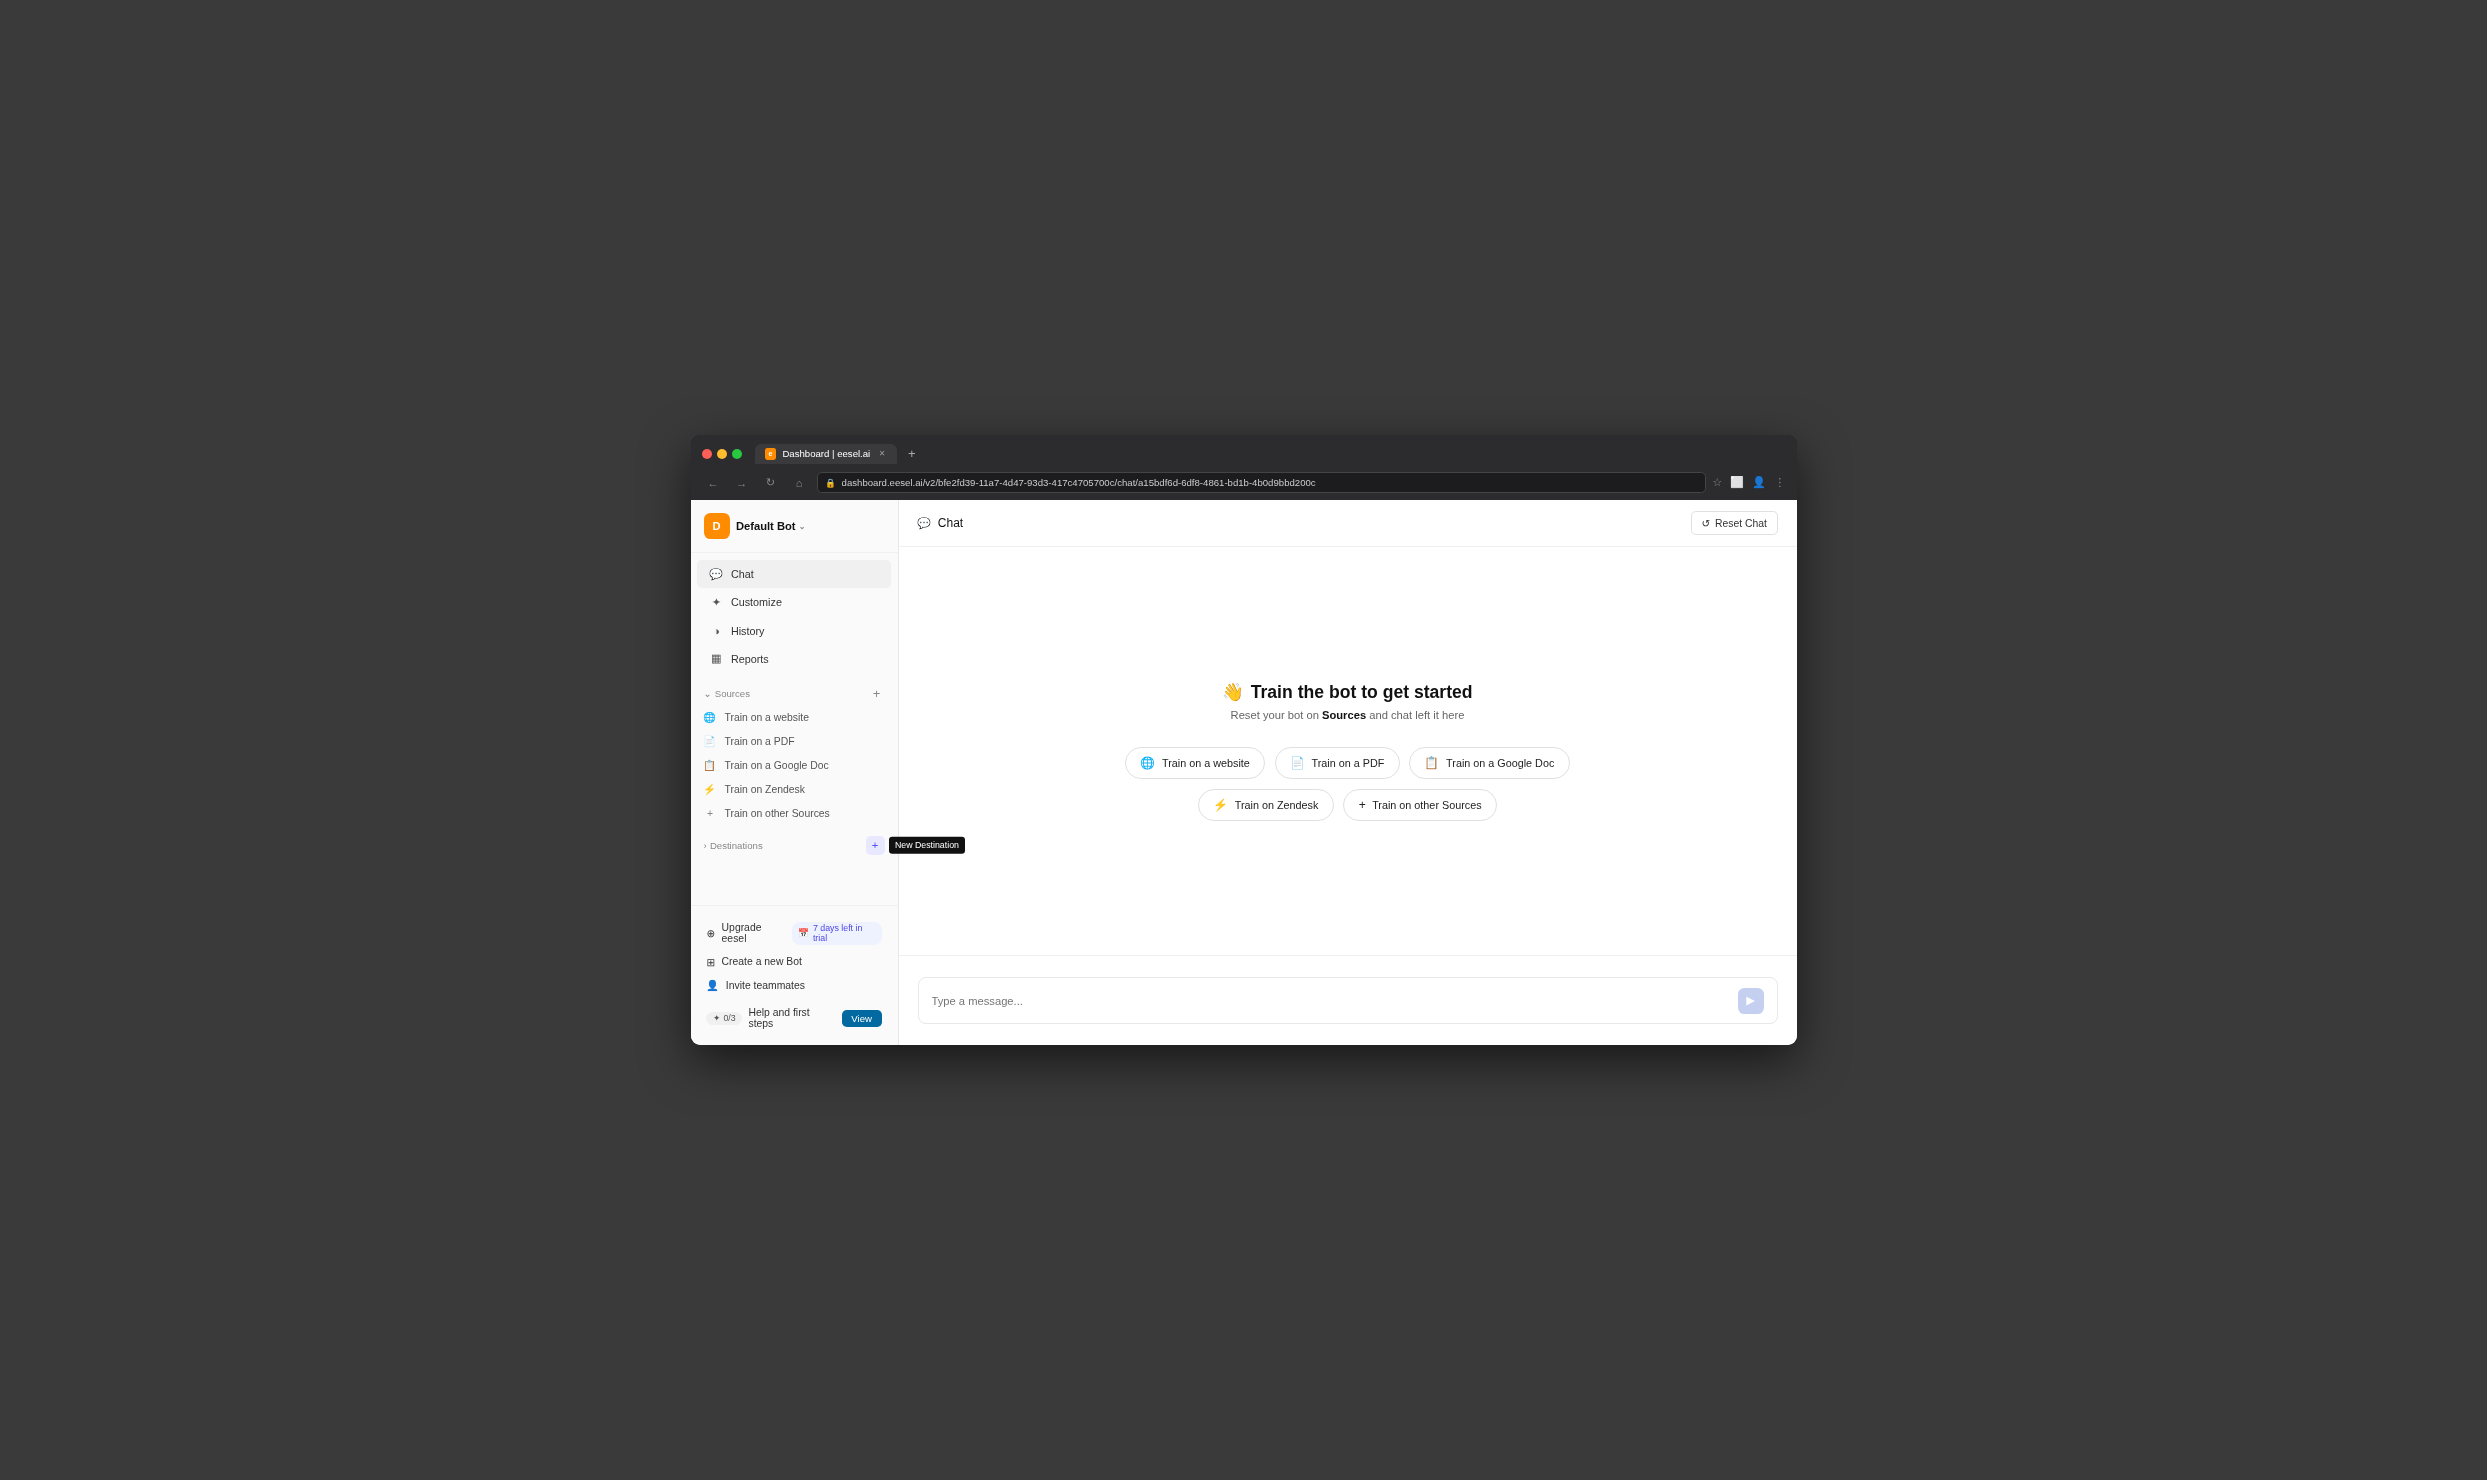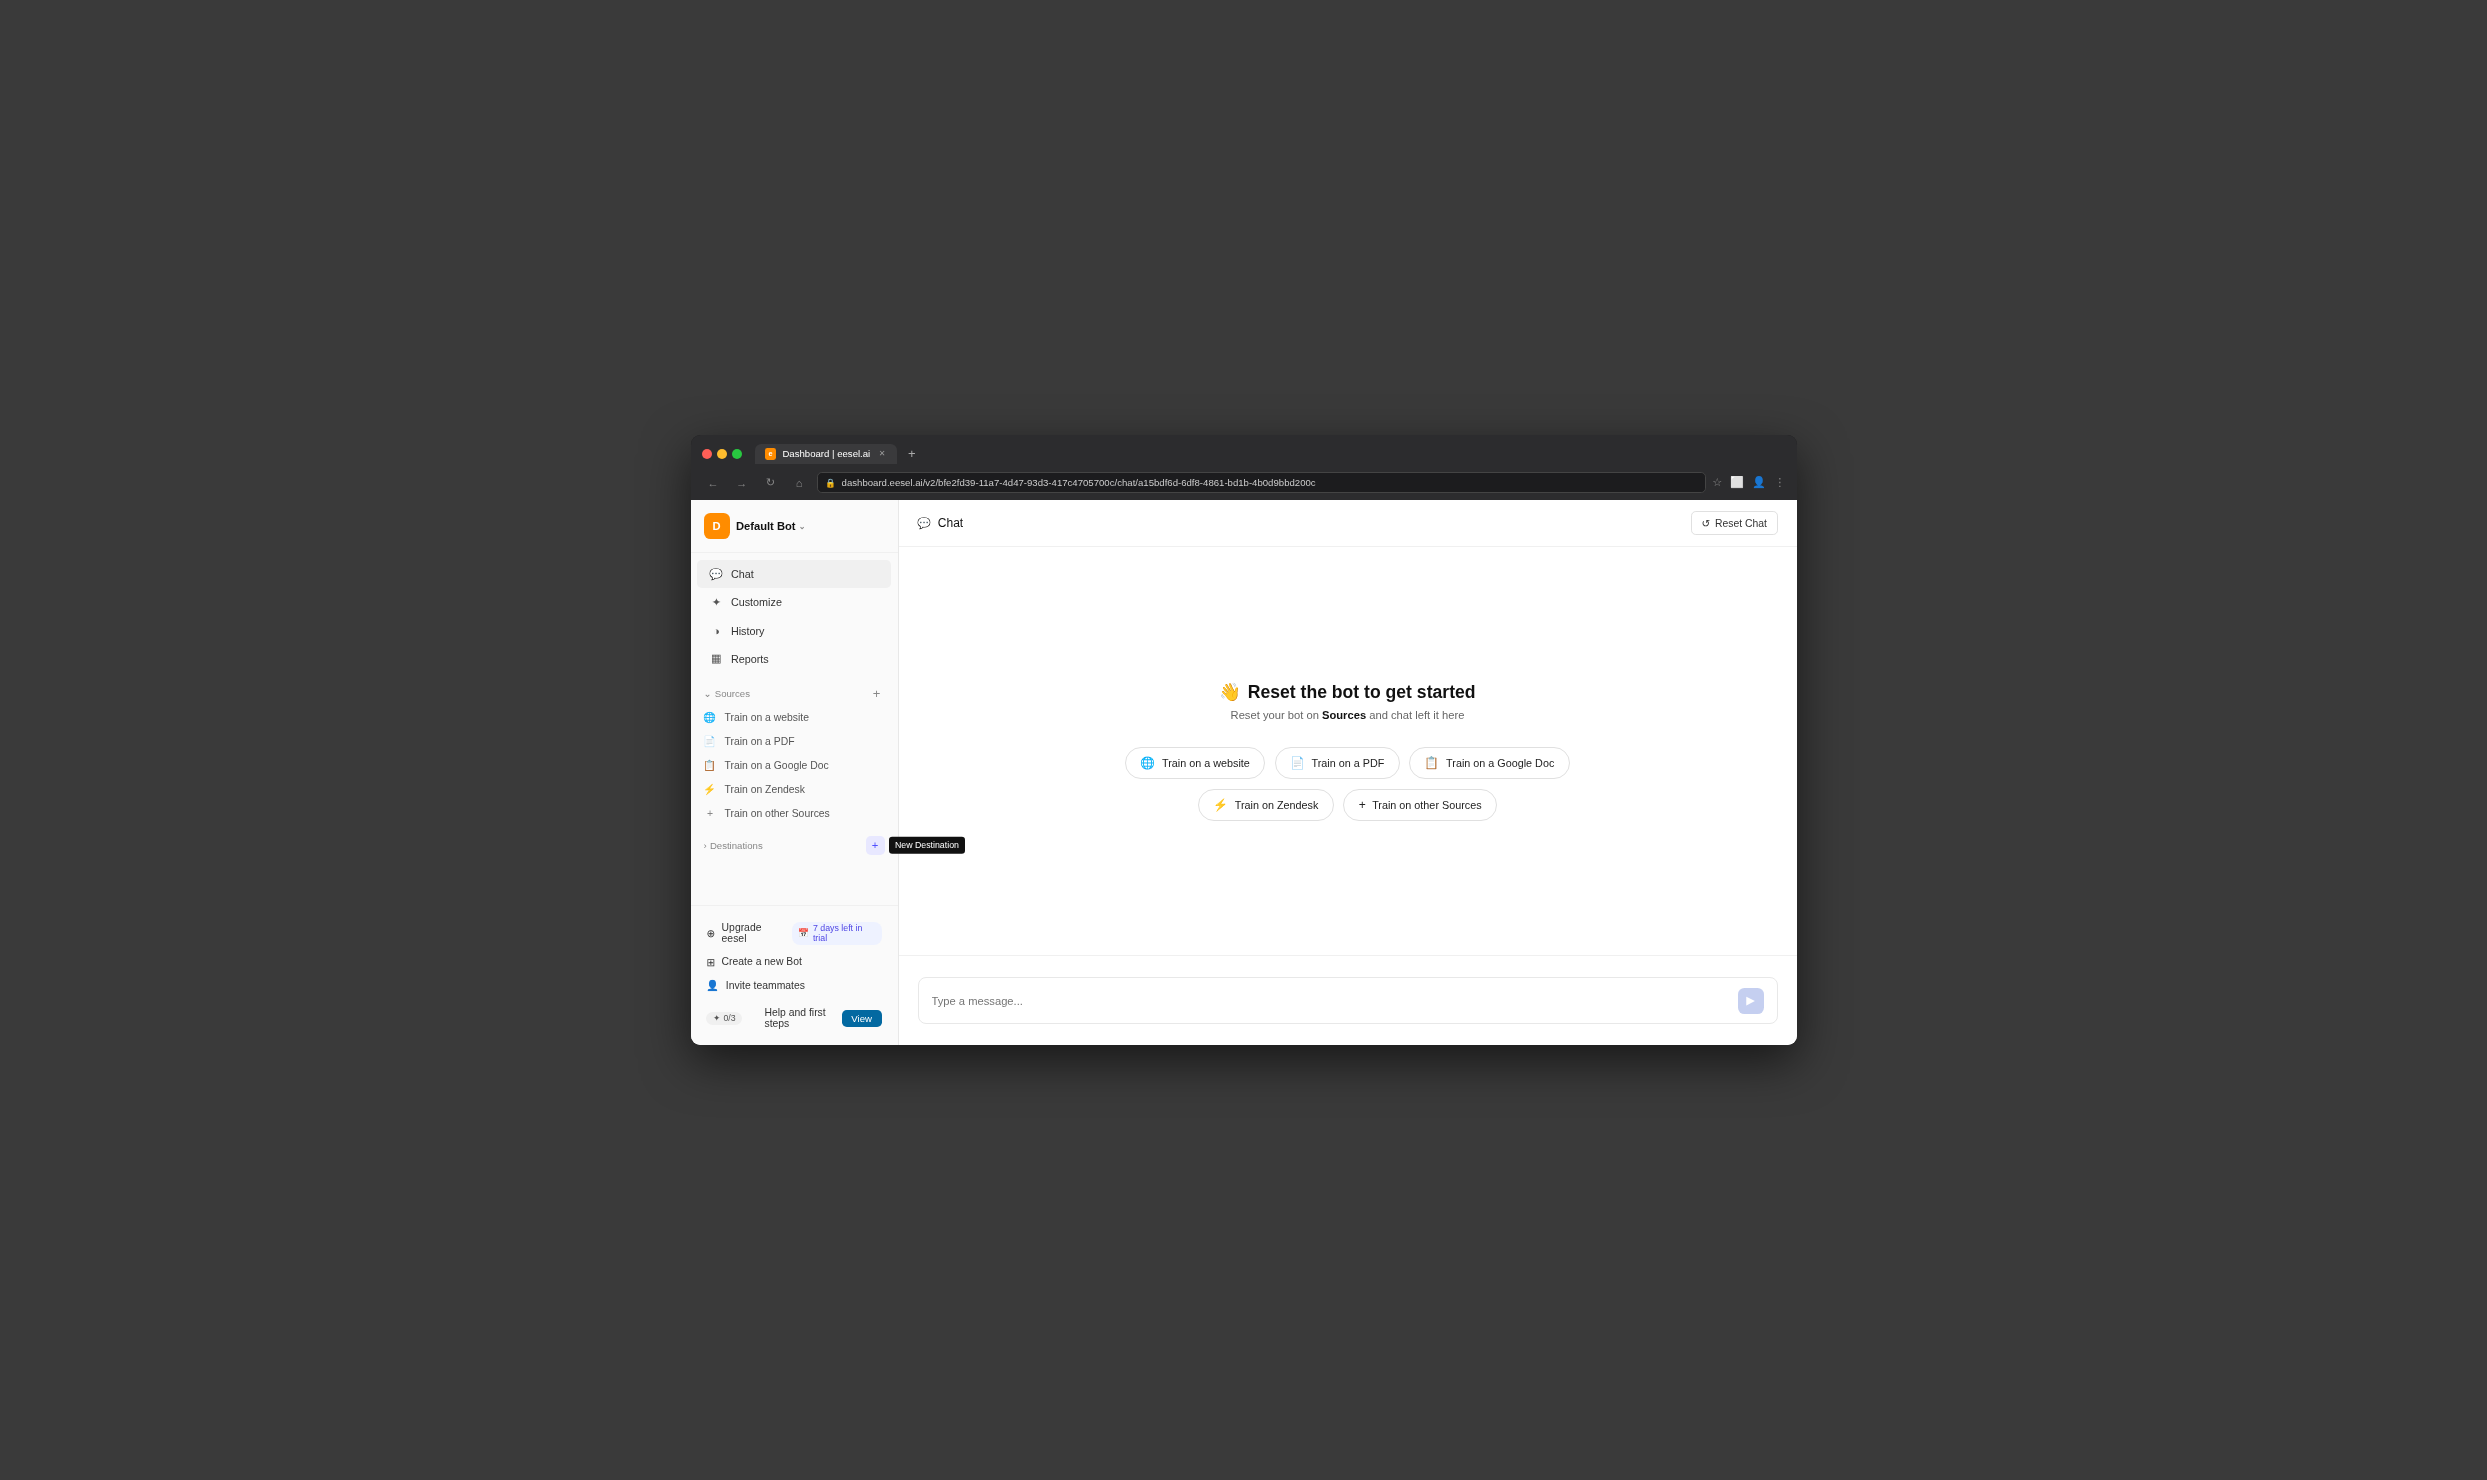--- a/index.html
+++ b/index.html
@@ -376,21 +376,20 @@
       color: #555;
       display: flex;
       align-items: center;
       gap: 3.2px;
     }
 
     .footer-label {
       font-size: 10.4px;
       color: #333;
       flex: 1;
-      margin-left: 16px;
     }
 
     .view-btn {
       background: #0369a1;
       color: white;
       border: none;
       border-radius: 4.8px;
       padding: 3.2px 9.6px;
       font-size: 9.6px;
       cursor: pointer;
@@ -697,21 +696,21 @@
         <button class="reset-chat-btn">
           <span>↺</span>
           <span>Reset Chat</span>
         </button>
       </div>
 
       <div class="chat-area">
         <div class="welcome-section">
           <div class="welcome-title">
             <span>👋</span>
-            <span>Reset the bot to get started</span>
+            <span>Train the bot to get started</span>
           </div>
           <div class="welcome-subtitle">
             <span>Reset your bot on</span>
             <strong>Sources</strong>
             <span>and chat left it here</span>
           </div>
         </div>
 
         <div class="train-buttons">
           <div class="train-row">

